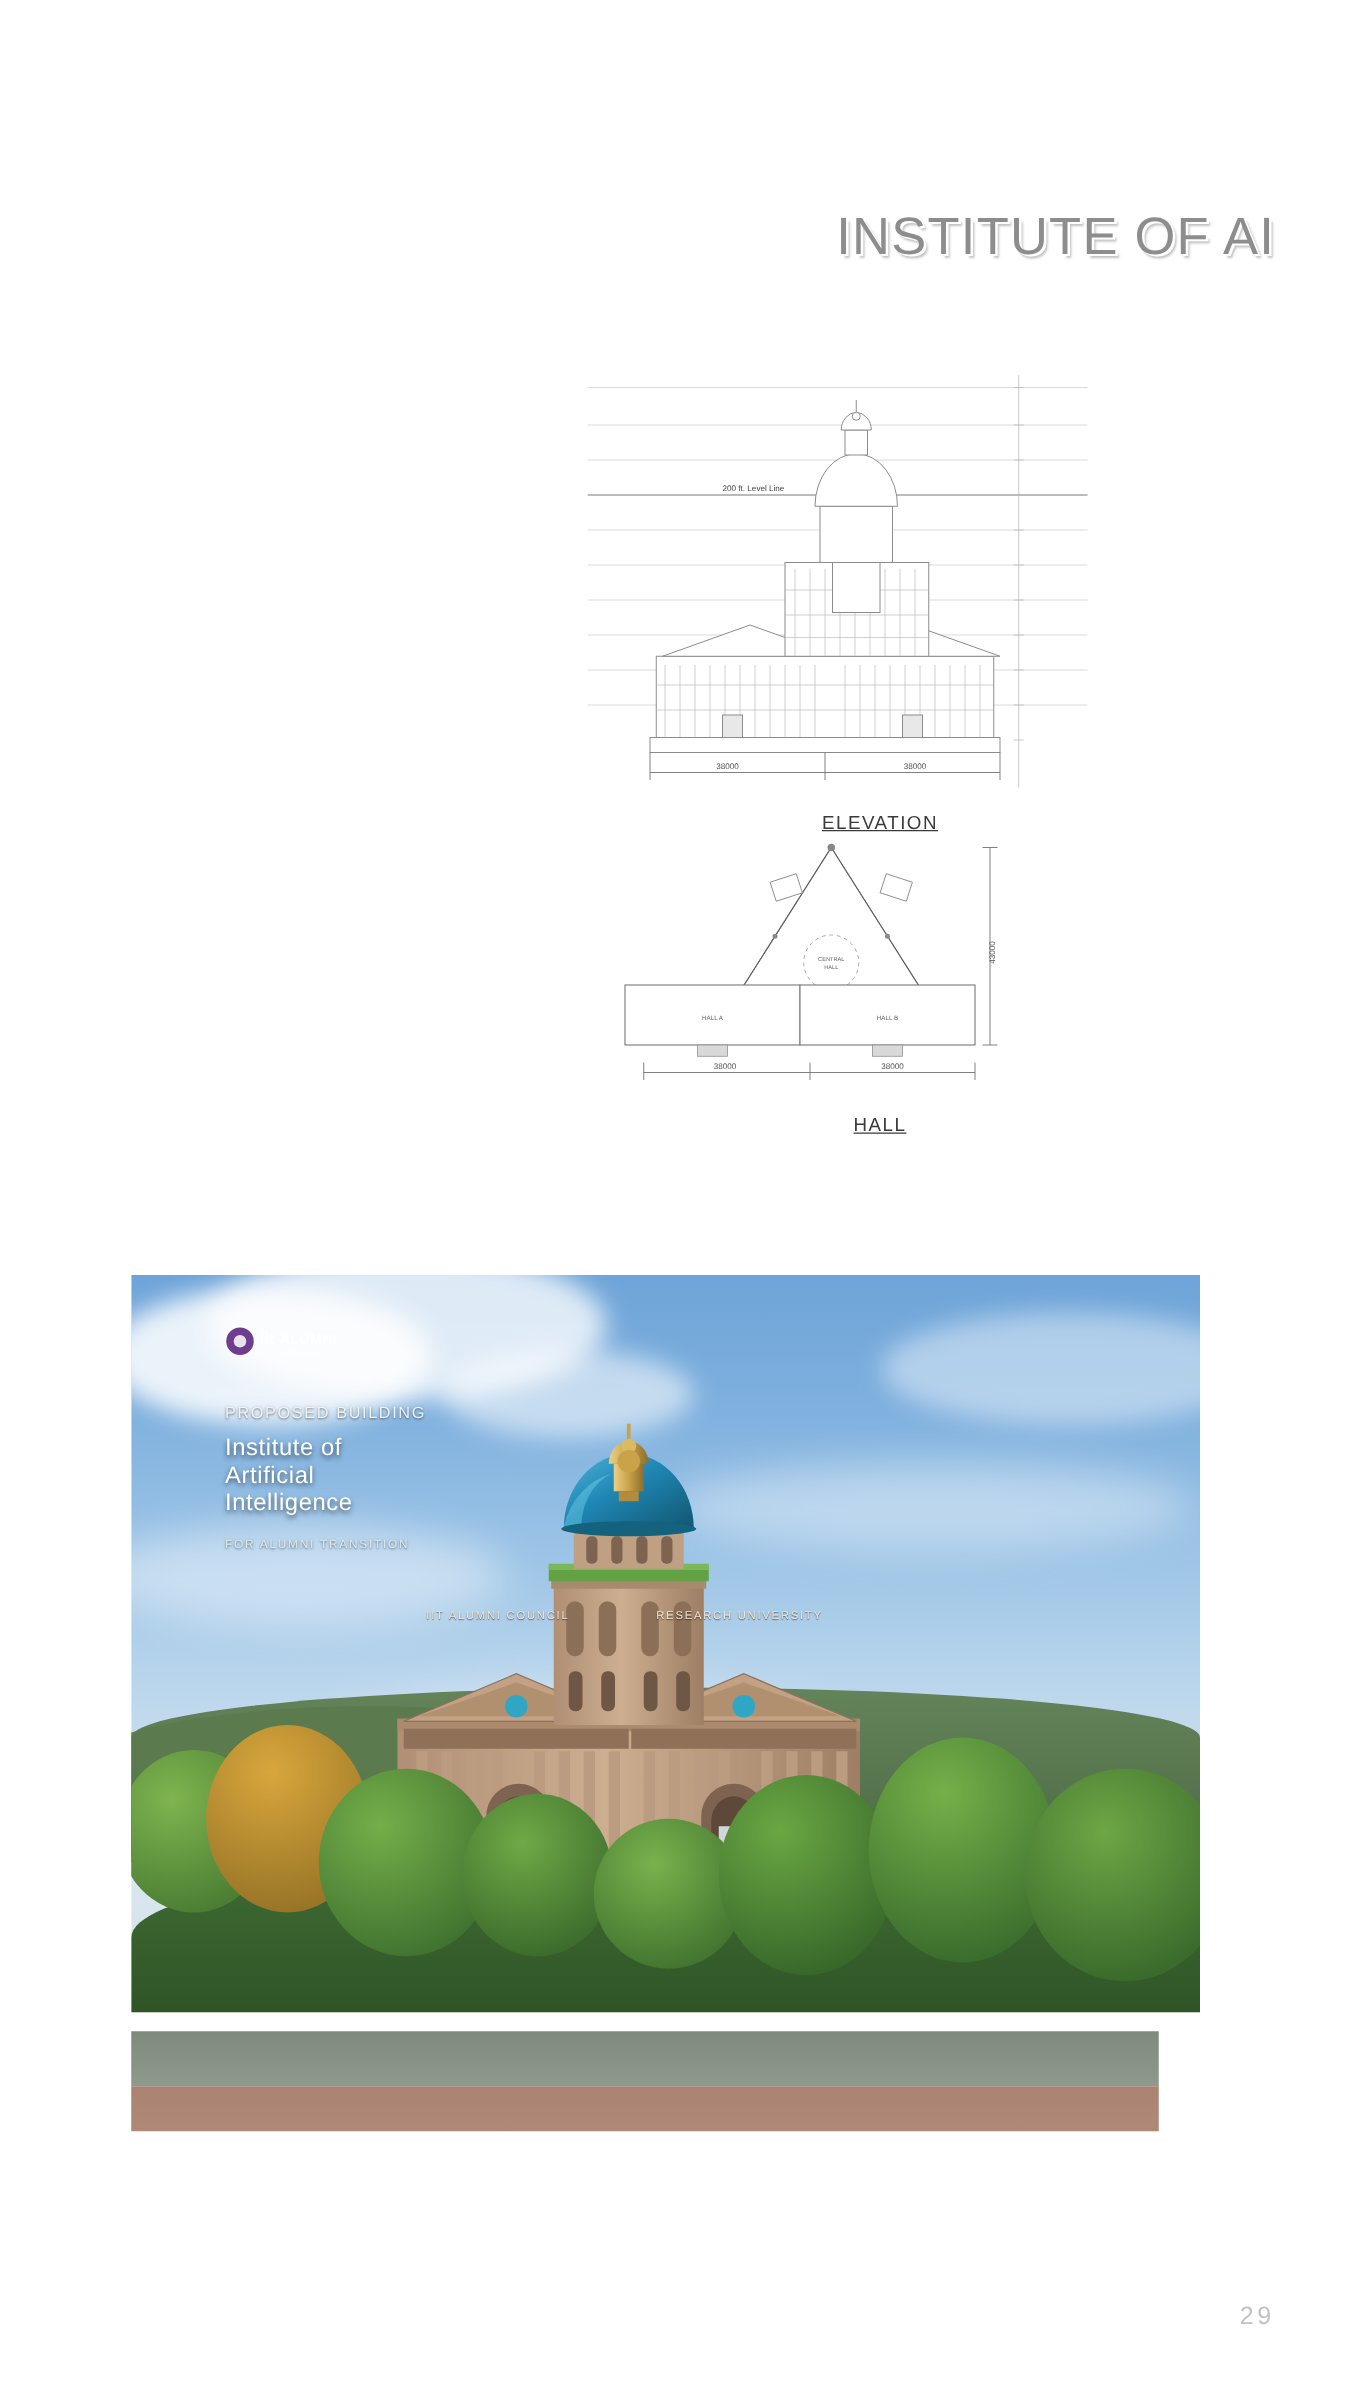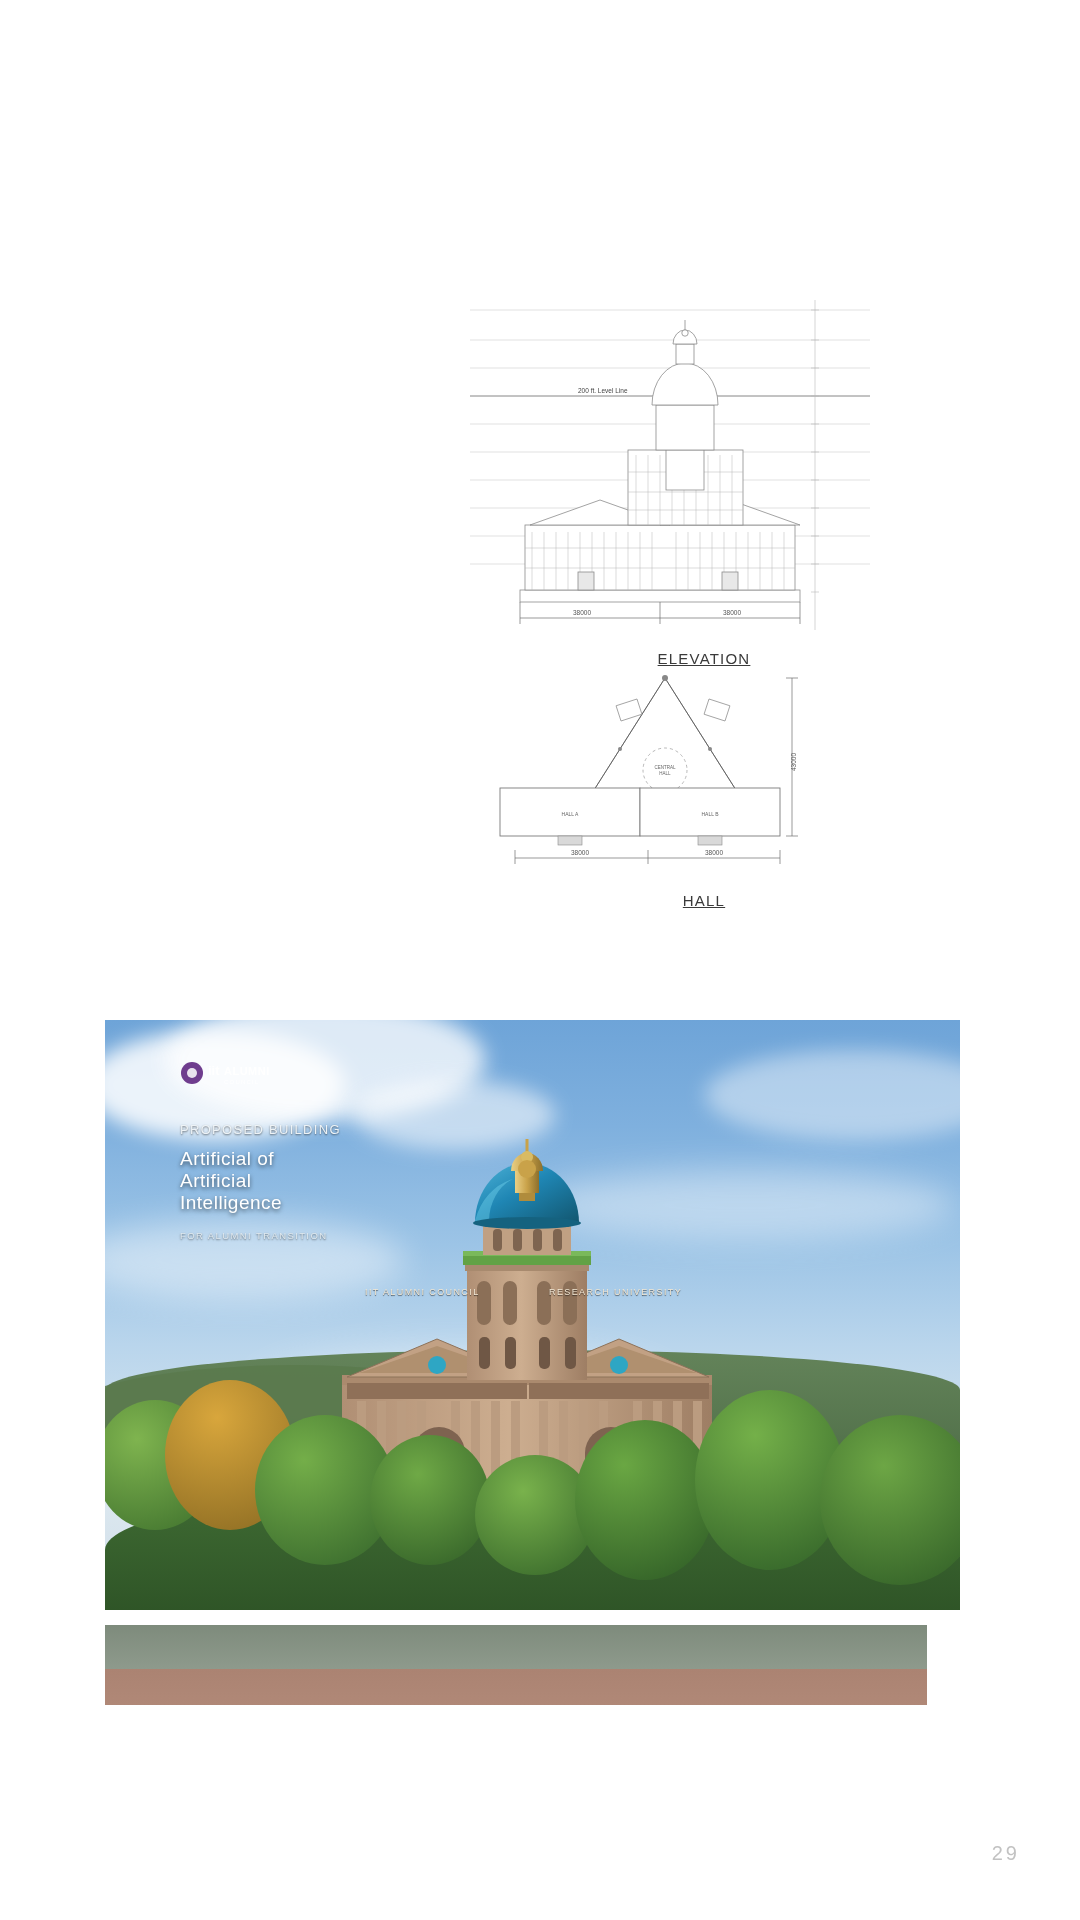--- a/index.html
+++ b/index.html
@@ -52,21 +52,21 @@
     background:linear-gradient(180deg,#5f7f52 0%,#4f6f45 60%,#3f5c38 100%);
     border-radius:50% 50% 0 0 / 40px 40px 0 0;
     opacity:.95;
   }
   .hills2{
     position:absolute;left:-60px;width:500px;top:345px;height:120px;
     background:#5b7a4e;border-radius:50% 50% 0 0/60px 60px 0 0;opacity:.9;
   }
 
   
-  .bld{position:absolute;left:212px;top:105px;width:420px;height:440px;}
+  .bld{position:absolute;left:188px;top:105px;width:420px;height:440px;}
   .bsvg{position:absolute;left:0;top:0;}
 
   
   .trees{position:absolute;left:0;right:0;bottom:0;height:250px;}
   .tree{position:absolute;border-radius:50%;}
   .treeline{
     position:absolute;left:0;right:0;bottom:0;height:120px;
     background:linear-gradient(180deg,#3f6b33 0%,#2f5527 100%);
     border-radius:40% 40% 0 0/60px 60px 0 0;
   }
@@ -104,20 +104,21 @@
   .pageno{
     position:absolute;right:60px;bottom:55px;
     color:#c2c2c2;font-size:20px;letter-spacing:3px;margin-top:22px;
   }
 </style>
 </head>
 <body>
 
 <div class="page">
 
+  <div class="title">INSTITUTE OF AI</div>
 
   <div class="drawing">
     <svg class="dwgsvg" width="440" height="660" viewBox="0 0 440 660">
       <defs>
         <g id="winrow"></g>
       </defs>
       <g stroke="#cfcfcf" stroke-width="0.6" fill="none">
 
         <line x1="0" y1="10" x2="400" y2="10"></line>
         <line x1="0" y1="40" x2="400" y2="40"></line>
@@ -416,21 +417,21 @@
         <g fill="#ffffff" font-family="Liberation Sans, sans-serif">
           <text x="28" y="15" font-size="13" font-weight="bold">iit</text>
           <text x="44" y="15" font-size="11" font-weight="bold" letter-spacing="0.5">ALUMNI</text>
           <text x="44" y="24" font-size="6" letter-spacing="1.2">COUNCIL</text>
         </g>
       </svg>
     </div>
 
     <div class="ov-sub">PROPOSED BUILDING</div>
     <div class="ov-title">
-      <span>Artificial of</span>
+      <span>Institute of</span>
       <span>Artificial</span>
       <span>Intelligence</span>
     </div>
     <div class="ov-note">FOR ALUMNI TRANSITION</div>
   </div>
 
   <div class="bar bar1"></div>
   <div class="bar bar2"></div>
 
   <div class="pageno">29</div>

